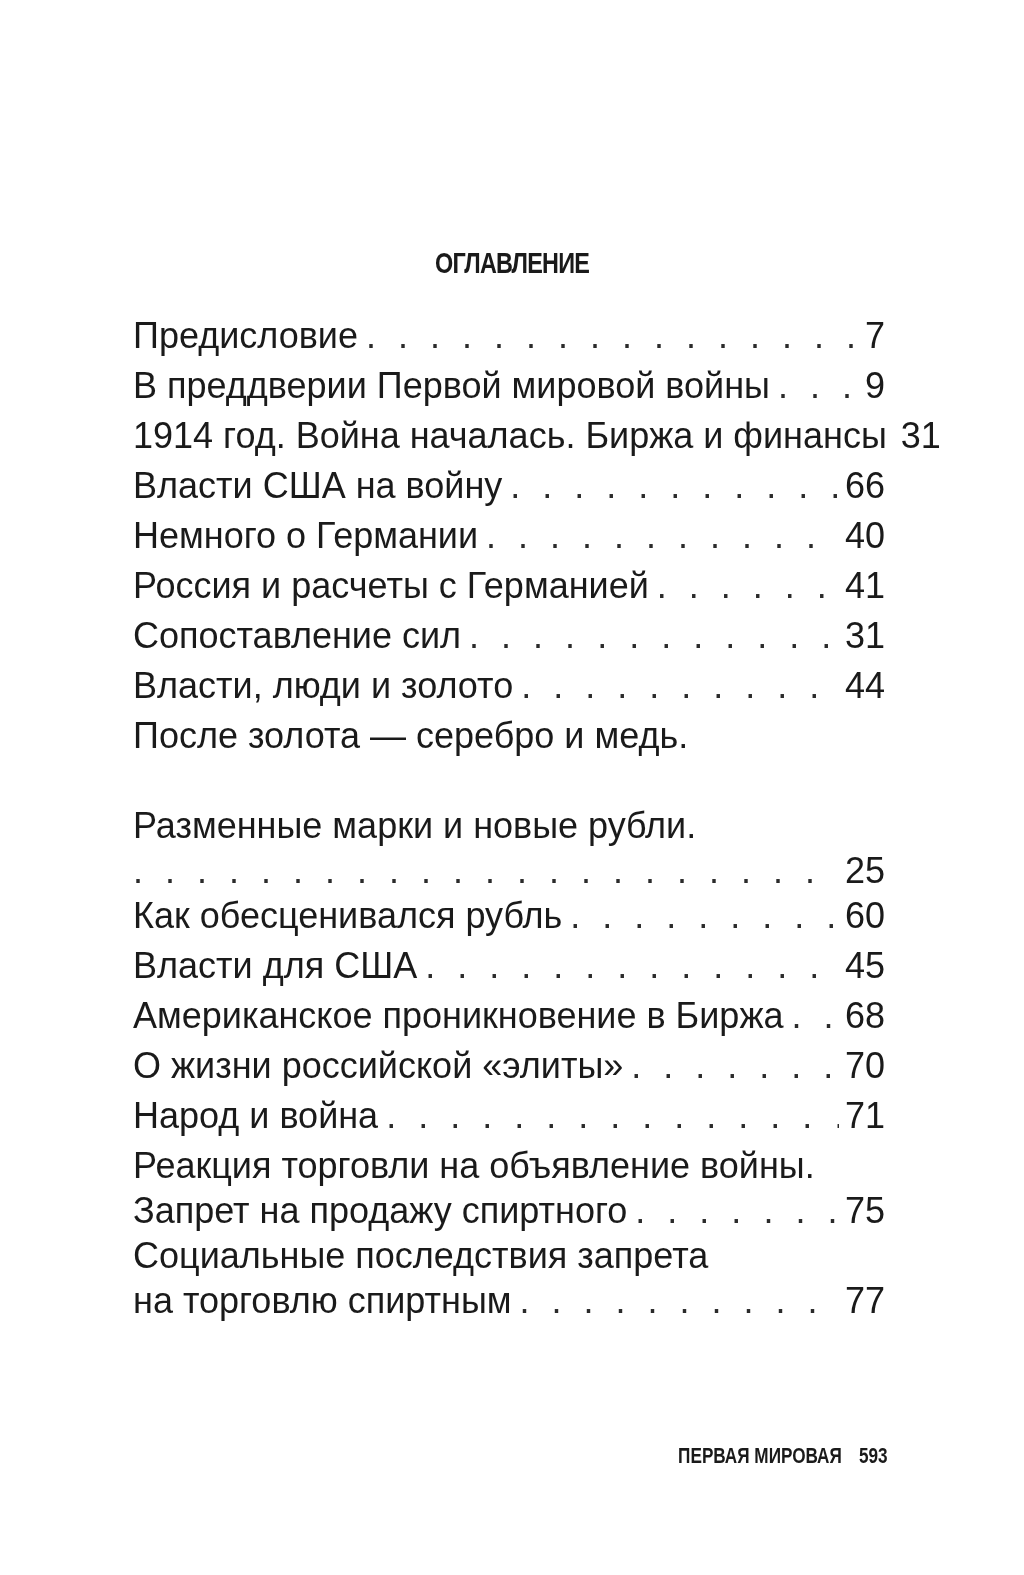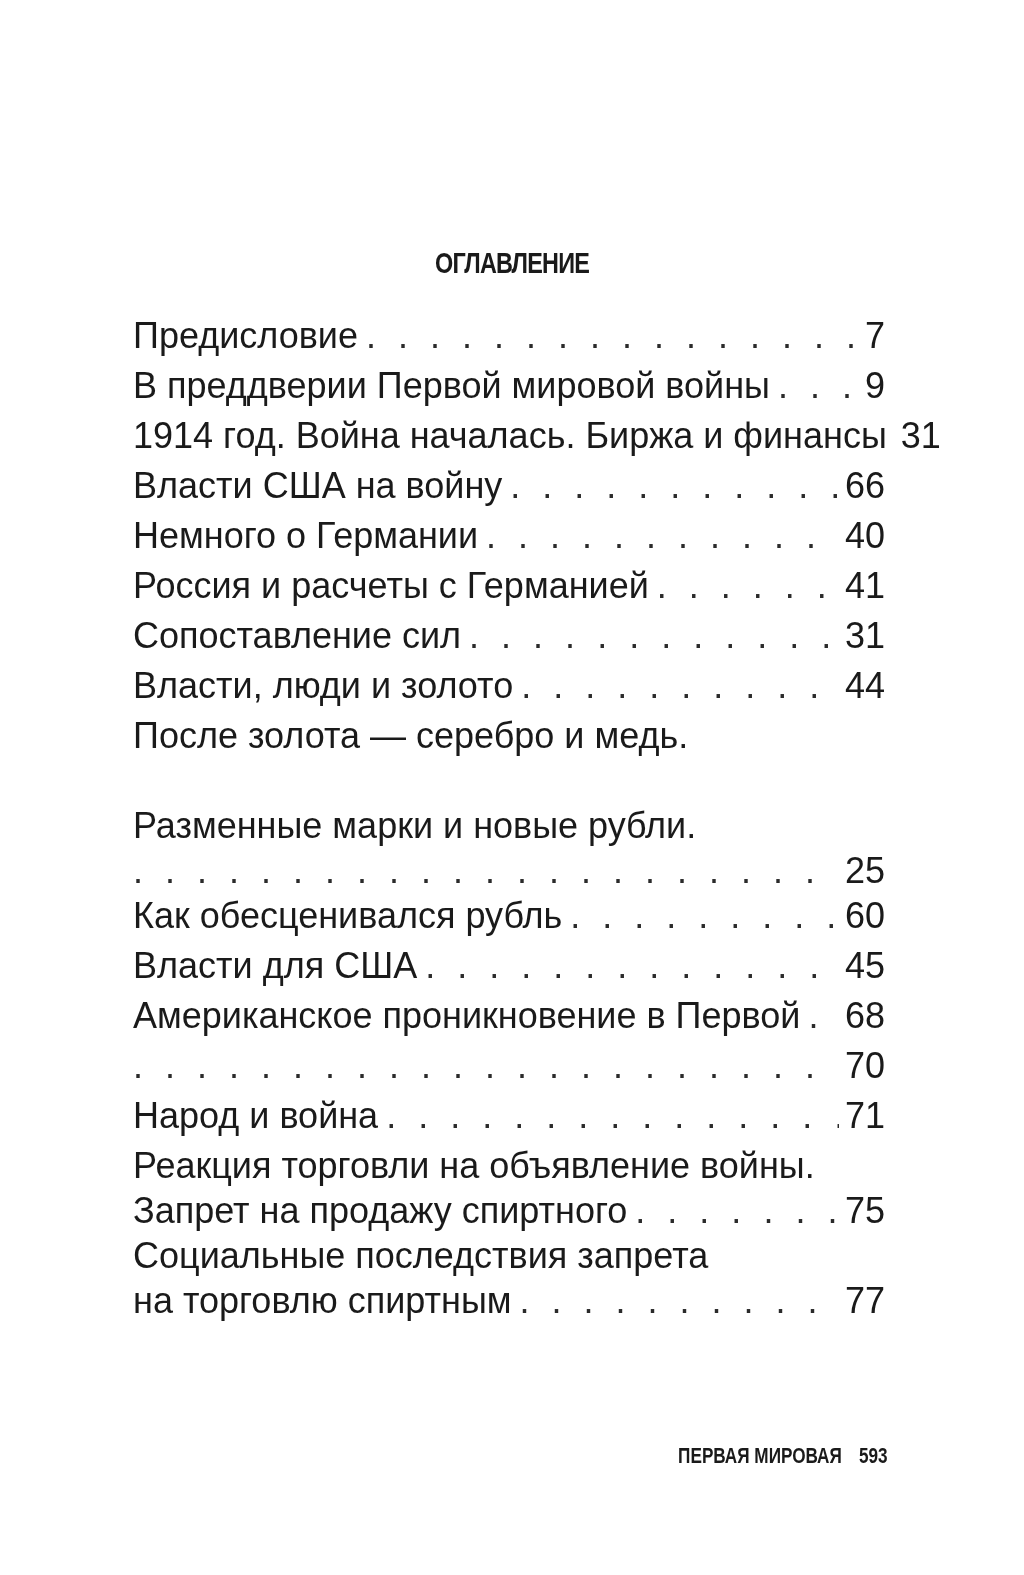--- a/index.html
+++ b/index.html
@@ -159,27 +159,28 @@
   </div>
   <div class="toc-entry single">
     <div class="toc-line">
         <span class="t">Власти для США</span>
         <span class="dots"></span>
         <span class="p">45</span>
       </div>
   </div>
   <div class="toc-entry single">
     <div class="toc-line">
-        <span class="t">Американское проникновение в Первой</span>
+        <span class="t">Американское проникновение в Биржа</span>
         <span class="dots"></span>
         <span class="p">68</span>
       </div>
   </div>
   <div class="toc-entry single">
     <div class="toc-line">
+        <span class="t">О жизни российской «элиты»</span>
         <span class="dots"></span>
         <span class="p">70</span>
       </div>
   </div>
   <div class="toc-entry single">
     <div class="toc-line">
         <span class="t">Народ и война</span>
         <span class="dots"></span>
         <span class="p">71</span>
       </div>

